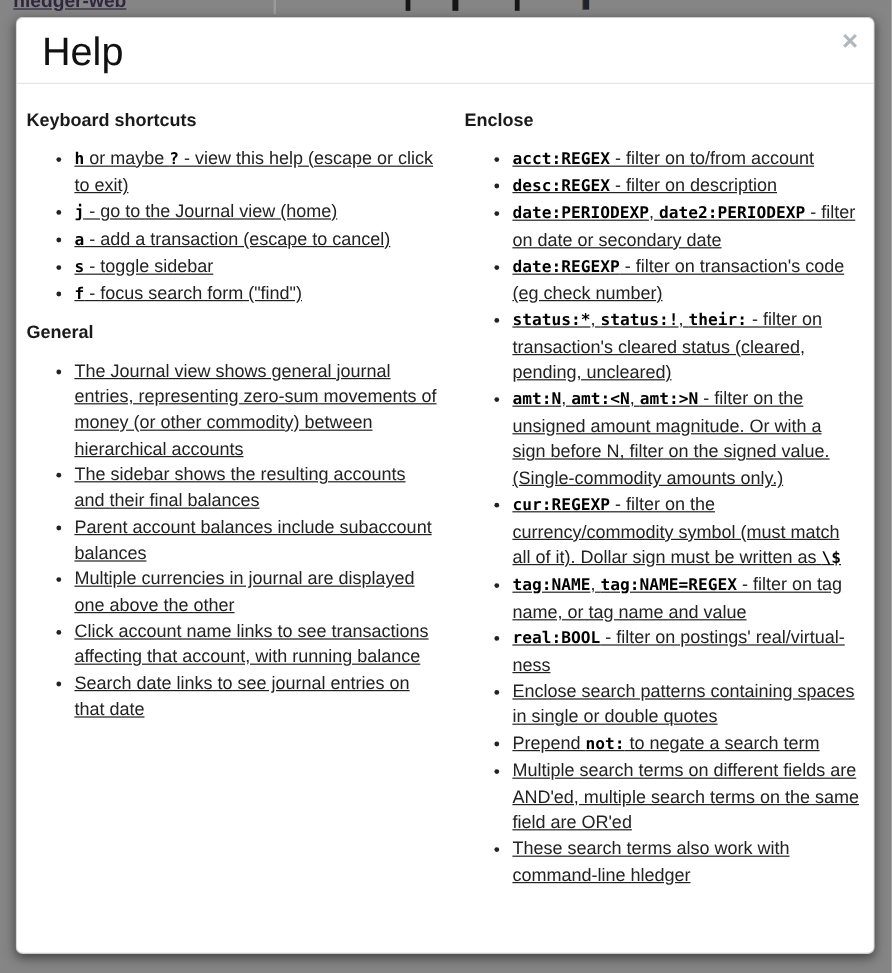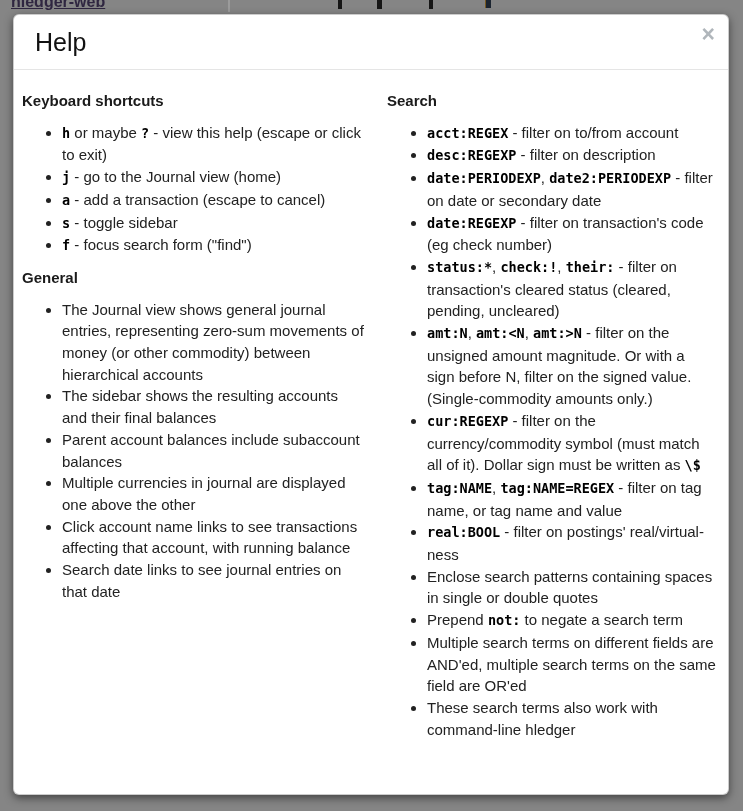--- a/index.html
+++ b/index.html
@@ -30,34 +30,34 @@
 
   .modal {
     position:absolute; left:13px; top:14px; width:714px; height:779px;
     background:#fff;
     border:1px solid rgba(0,0,0,0.2);
     border-radius:6px;
     box-shadow:0 3px 9px rgba(0,0,0,0.5);
     overflow:hidden;
   }
   .modal-header { padding:13px 15px 12px 21px; border-bottom:1px solid #e5e5e5; position:relative; }
-  .modal-title { font-size:25px; line-height:29px; font-weight:400; color:#111; }
+  .modal-title { font-size:33px; line-height:29px; font-weight:400; color:#111; }
   .close {
     position:absolute; right:13px; top:8px;
     background:none; border:none; cursor:pointer;
     font-family:"Liberation Sans", sans-serif;
     font-size:23px; font-weight:700; color:#b0b6bb; line-height:1;
   }
   .modal-body { padding:20px 12px 20px 8px; display:flex; }
   .col { font-size:15px; line-height:21.7px; color:#222; }
   .col-left { width:365px; flex:0 0 auto; padding-right:22px; box-sizing:border-box; }
   .col-right { flex:1 1 auto; min-width:0; }
   .section + .section { }
   .sec-heading { font-weight:700; margin:0 0 10px; color:#1a1a1a; }
-  .col ul { margin:10px 0; padding-left:40px; list-style:disc; }
+  .col ul { margin:10px 0; padding-left:40px; list-style:disc;text-decoration:underline; }
   .col li { margin:0; }
   code {
     font-family:"DejaVu Sans Mono","Liberation Mono",monospace;
     font-weight:700; font-size:13.5px; color:#000;
   }
 </style>
 </head>
 <body>
 
 <div class="backdrop">
@@ -95,27 +95,27 @@
             <li>The sidebar shows the resulting accounts and their final balances</li>
             <li>Parent account balances include subaccount balances</li>
             <li>Multiple currencies in journal are displayed one above the other</li>
             <li>Click account name links to see transactions affecting that account, with running balance</li>
             <li>Search date links to see journal entries on that date</li>
           </ul>
         </div>
       </div>
     <div class="col col-right" id="col-right">
         <div class="section">
-          <p class="sec-heading">Search</p>
+          <p class="sec-heading">Enclose</p>
           <ul>
             <li><code>acct:REGEX</code> - filter on to/from account</li>
-            <li><code>desc:REGEXP</code> - filter on description</li>
+            <li><code>desc:REGEX</code> - filter on description</li>
             <li><code>date:PERIODEXP</code>, <code>date2:PERIODEXP</code> - filter on date or secondary date</li>
             <li><code>date:REGEXP</code> - filter on transaction's code (eg check number)</li>
-            <li><code>status:*</code>, <code>check:!</code>, <code>their:</code> - filter on transaction's cleared status (cleared, pending, uncleared)</li>
+            <li><code>status:*</code>, <code>status:!</code>, <code>their:</code> - filter on transaction's cleared status (cleared, pending, uncleared)</li>
             <li><code>amt:N</code>, <code>amt:&lt;N</code>, <code>amt:&gt;N</code> - filter on the unsigned amount magnitude. Or with a sign before N, filter on the signed value. (Single-commodity amounts only.)</li>
             <li><code>cur:REGEXP</code> - filter on the currency/commodity symbol (must match all of it). Dollar sign must be written as <code>\$</code></li>
             <li><code>tag:NAME</code>, <code>tag:NAME=REGEX</code> - filter on tag name, or tag name and value</li>
             <li><code>real:BOOL</code> - filter on postings' real/virtual-ness</li>
             <li>Enclose search patterns containing spaces in single or double quotes</li>
             <li>Prepend <code>not:</code> to negate a search term</li>
             <li>Multiple search terms on different fields are AND'ed, multiple search terms on the same field are OR'ed</li>
             <li>These search terms also work with command-line hledger</li>
           </ul>
         </div>

